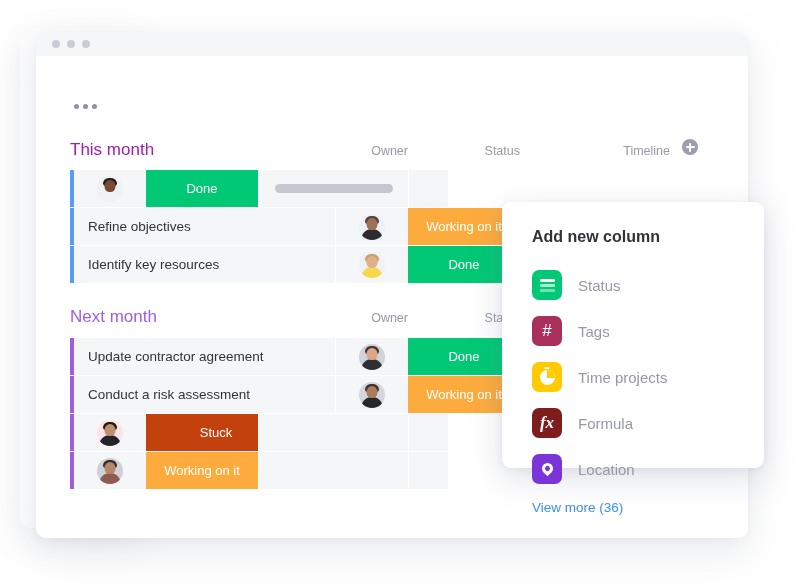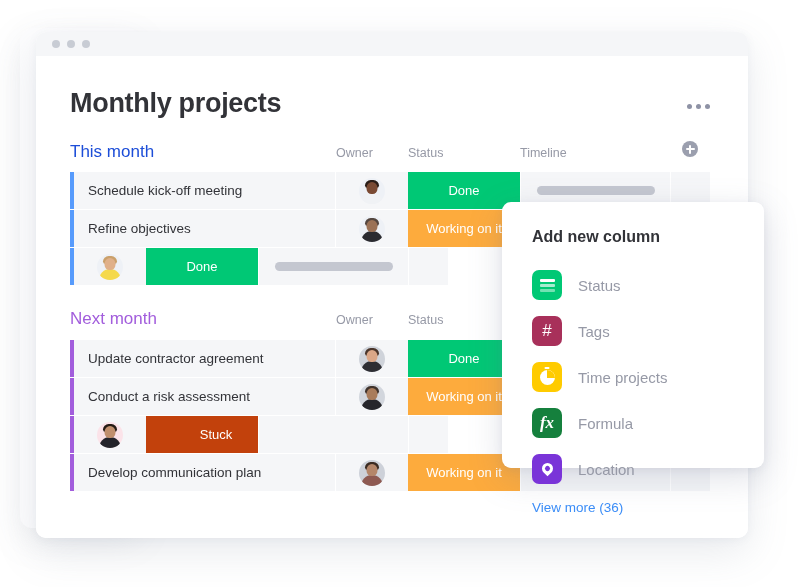--- a/index.html
+++ b/index.html
@@ -104,27 +104,27 @@
     display: flex;
     align-items: baseline;
     height: 26px;
   }
   .group-title {
     font-size: 17px;
     font-weight: 400;
     width: 266px;
     flex: 0 0 266px;
   }
-  .group-title.blue   { color: #1d4ed8; }
+  .group-title.blue   { color: #a21caf; }
   .group-title.purple { color: #a25ddc; }
 
   .col-head {
     font-size: 12.5px;
     color: #9699a6;
-    text-align: left;
+    text-align: right;
     flex: 0 0 auto;
   }
   .col-head.owner    { width: 72px; }
   .col-head.status   { width: 112px; }
   .col-head.timeline { width: 150px; }
 
   .plus-cell {
     width: 40px;
     display: flex;
     justify-content: center;
@@ -349,21 +349,20 @@
 
     <div class="titlebar">
       <span class="dot"></span>
       <span class="dot"></span>
       <span class="dot"></span>
     </div>
 
     <div class="card-body">
 
       <div class="page-head">
-        <div class="page-title">Monthly projects</div>
         <div class="kebab">
           <i></i>
           <i></i>
           <i></i>
         </div>
       </div>
 
       <div class="group">
         <div class="group-head">
           <div class="group-title blue">This month</div>
@@ -372,21 +371,20 @@
           <div class="col-head timeline">Timeline</div>
           <div class="plus-cell">
             <span class="plus-icon"></span>
           </div>
         </div>
 
         <div class="rows">
 
           <div class="row">
             <div class="row-accent blue"></div>
-            <div class="cell-name">Schedule kick-off meeting</div>
             <div class="cell-owner">
               <span class="avatar">
                 <span class="bg" style="background:#eef1f6"></span>
                 <span class="body" style="background:#f0f2f5"></span>
                 <span class="hair" style="background:#2a1d17"></span>
                 <span class="head" style="background:#7a4a33"></span>
               </span>
             </div>
             <div class="cell-status st-done">Done</div>
             <div class="cell-timeline">
@@ -412,20 +410,21 @@
             <div class="cell-timeline">
               <span class="tl-track">
                 <span class="tl-fill" style="width: 56%;"></span>
               </span>
             </div>
             <div class="cell-extra"></div>
           </div>
 
           <div class="row">
             <div class="row-accent blue"></div>
+            <div class="cell-name">Identify key resources</div>
             <div class="cell-owner">
               <span class="avatar">
                 <span class="bg" style="background:#eef1f6"></span>
                 <span class="body" style="background:#f5d94b"></span>
                 <span class="hair" style="background:#caa06a"></span>
                 <span class="head" style="background:#e0b089"></span>
               </span>
             </div>
             <div class="cell-status st-done">Done</div>
             <div class="cell-timeline">
@@ -492,21 +491,20 @@
                 <span class="head" style="background:#c08f6d"></span>
               </span>
             </div>
             <div class="cell-status st-stuck">Stuck</div>
             <div class="cell-timeline"></div>
             <div class="cell-extra"></div>
           </div>
 
           <div class="row">
             <div class="row-accent purple"></div>
-            <div class="cell-name">Develop communication plan</div>
             <div class="cell-owner">
               <span class="avatar">
                 <span class="bg" style="background:#cdd1d9"></span>
                 <span class="body" style="background:#8e5a52"></span>
                 <span class="hair" style="background:#3b2b22"></span>
                 <span class="head" style="background:#b4866a"></span>
               </span>
             </div>
             <div class="cell-status st-working">Working on it</div>
             <div class="cell-timeline"></div>
@@ -541,21 +539,21 @@
     </div>
 
     <div class="opt">
       <span class="opt-icon" style="background:#ffcb00">
         <span class="glyph-time"></span>
       </span>
       <span class="opt-label">Time projects</span>
     </div>
 
     <div class="opt">
-      <span class="opt-icon" style="background:#15803d">
+      <span class="opt-icon" style="background:#7f1d1d">
         <span class="glyph-fx">fx</span>
       </span>
       <span class="opt-label">Formula</span>
     </div>
 
     <div class="opt">
       <span class="opt-icon" style="background:#7a34d8">
         <span class="glyph-pin"></span>
       </span>
       <span class="opt-label">Location</span>

